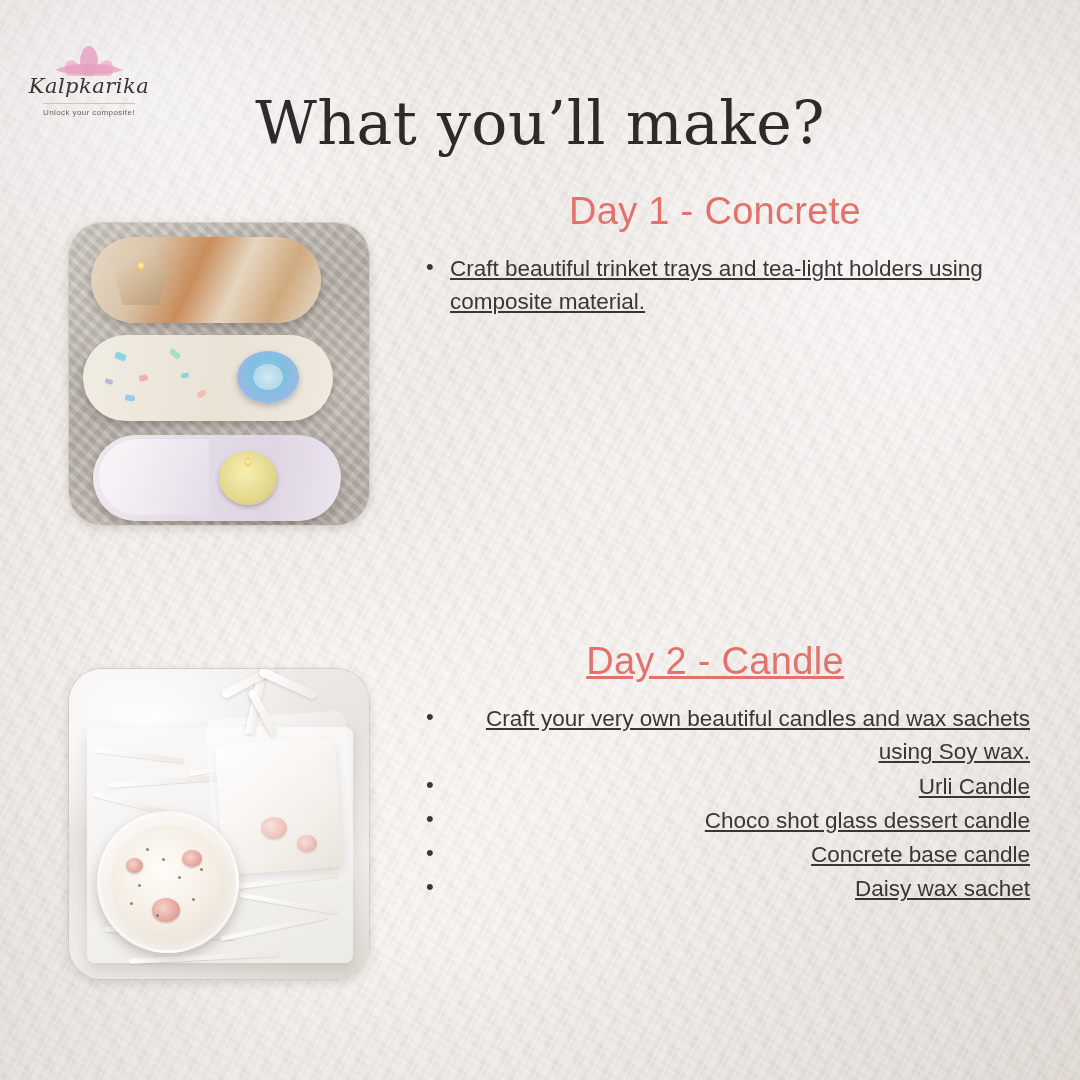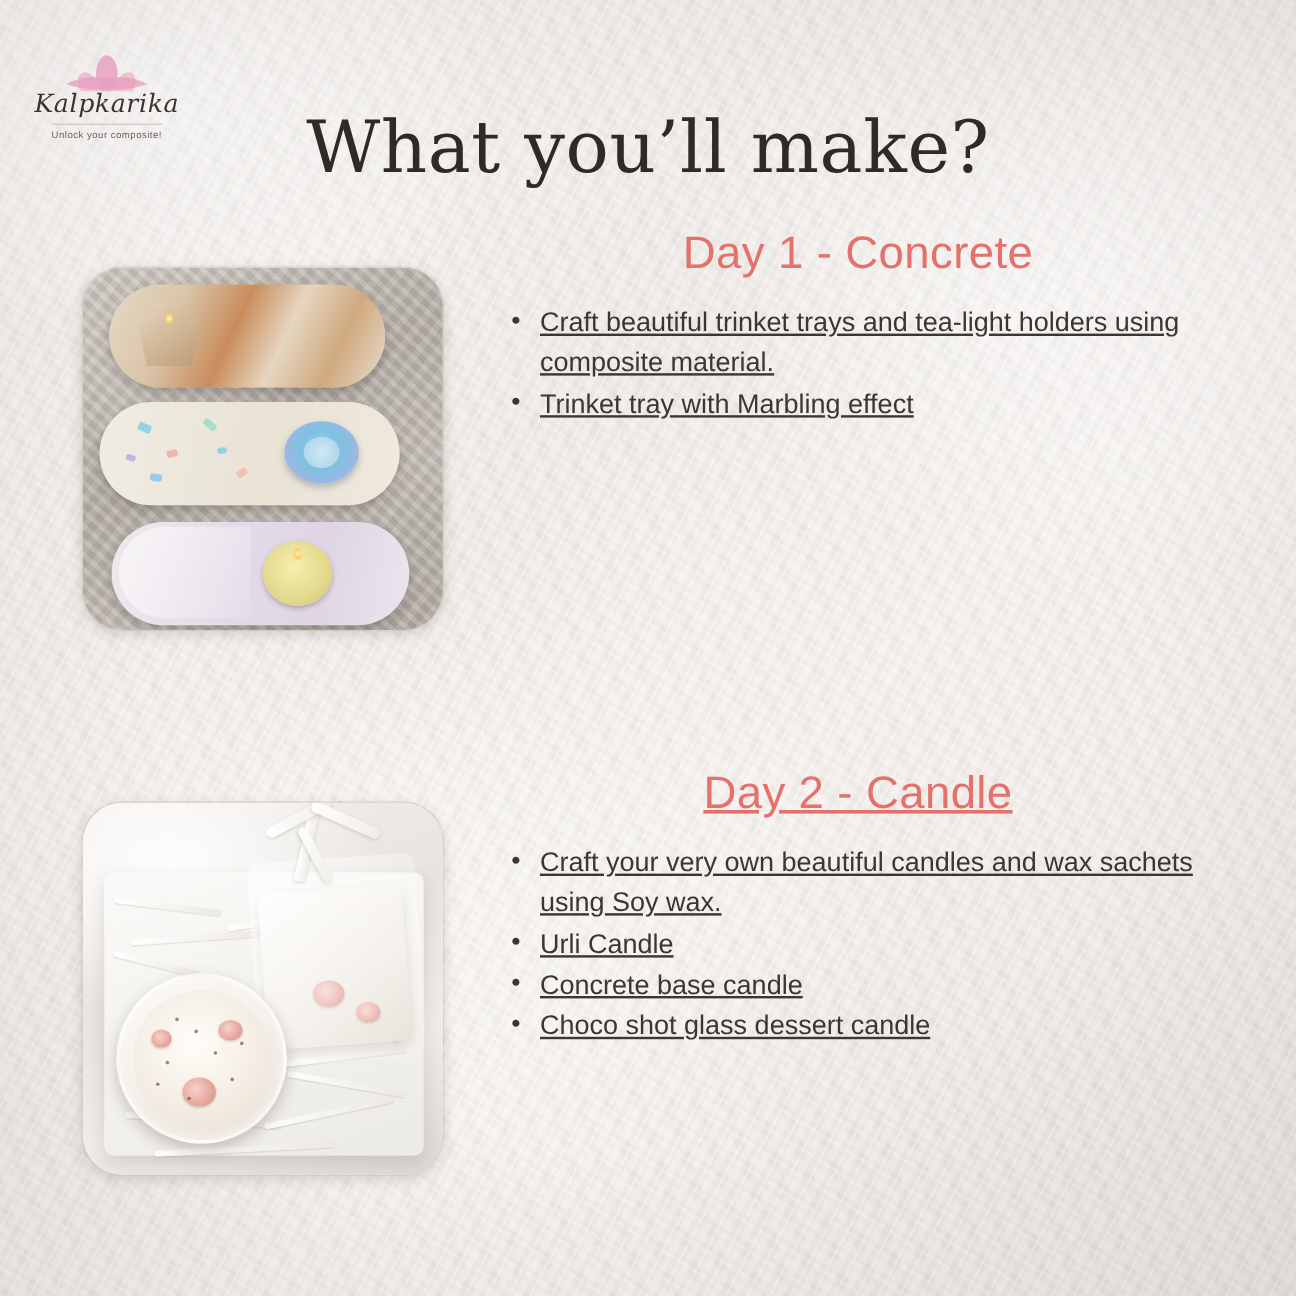--- a/index.html
+++ b/index.html
@@ -119,21 +119,21 @@
     left: 418px;
     width: 580px;
     margin: 0;
     padding: 0 0 0 32px;
     list-style: none;
     color: #3c3632;
     font-size: 22.5px;
     line-height: 1.48;
   }
   #section-day1 ul.bullets { top: 62px; }
-  #section-day2 ul.bullets { top: 62px; }
+  #section-day2 ul.bullets { top: 62px; text-align: right; }
 
   ul.bullets li {
     position: relative;
     margin-bottom: 1px;
     text-decoration: underline;
   }
   ul.bullets li::before {
     content: "\2022";
     position: absolute;
     left: -24px;
@@ -309,21 +309,20 @@
     <div class="tray tray-bot"></div>
     <div class="candle-holder" style="left:150px; top:228px; width:58px; height:54px; border-radius:50%; background:radial-gradient(circle at 45% 40%, #f7efb0, #e3d88c 60%, #cfc179);"></div>
     <div class="flame" style="left:176px; top:234px;"></div>
     <div class="wrap-sheen" style="left:30px; top:216px; width:110px; height:76px; border-radius:999px 0 0 999px;"></div>
   </div>
 
   <div class="section-title">Day 1 - Concrete</div>
 
   <ul class="bullets">
     <li>Craft beautiful trinket trays and tea-light holders using composite material.</li>
-    <li>Trinket tray with Marbling effect</li>
   </ul>
 </div>
 
 <div class="section" id="section-day2">
 
   <div class="photo" id="photo-day2">
     <div class="p2-bg"></div>
     <div class="gift-box"></div>
 
     <div class="shred" style="left:26px; top:84px; width:90px; transform:rotate(7deg);"></div>
@@ -363,16 +362,17 @@
       <div class="speck" style="left:30px;top:88px;"></div>
       <div class="speck" style="left:100px;top:54px;"></div>
     </div>
   </div>
 
   <div class="section-title">Day 2 - Candle</div>
 
   <ul class="bullets">
     <li>Craft your very own beautiful candles and wax sachets using Soy wax.</li>
     <li>Urli Candle</li>
+    <li>Choco shot glass dessert candle</li>
     <li>Concrete base candle</li>
-    <li>Choco shot glass dessert candle</li>
+    <li>Daisy wax sachet</li>
   </ul>
 </div>
 
 </body></html>

